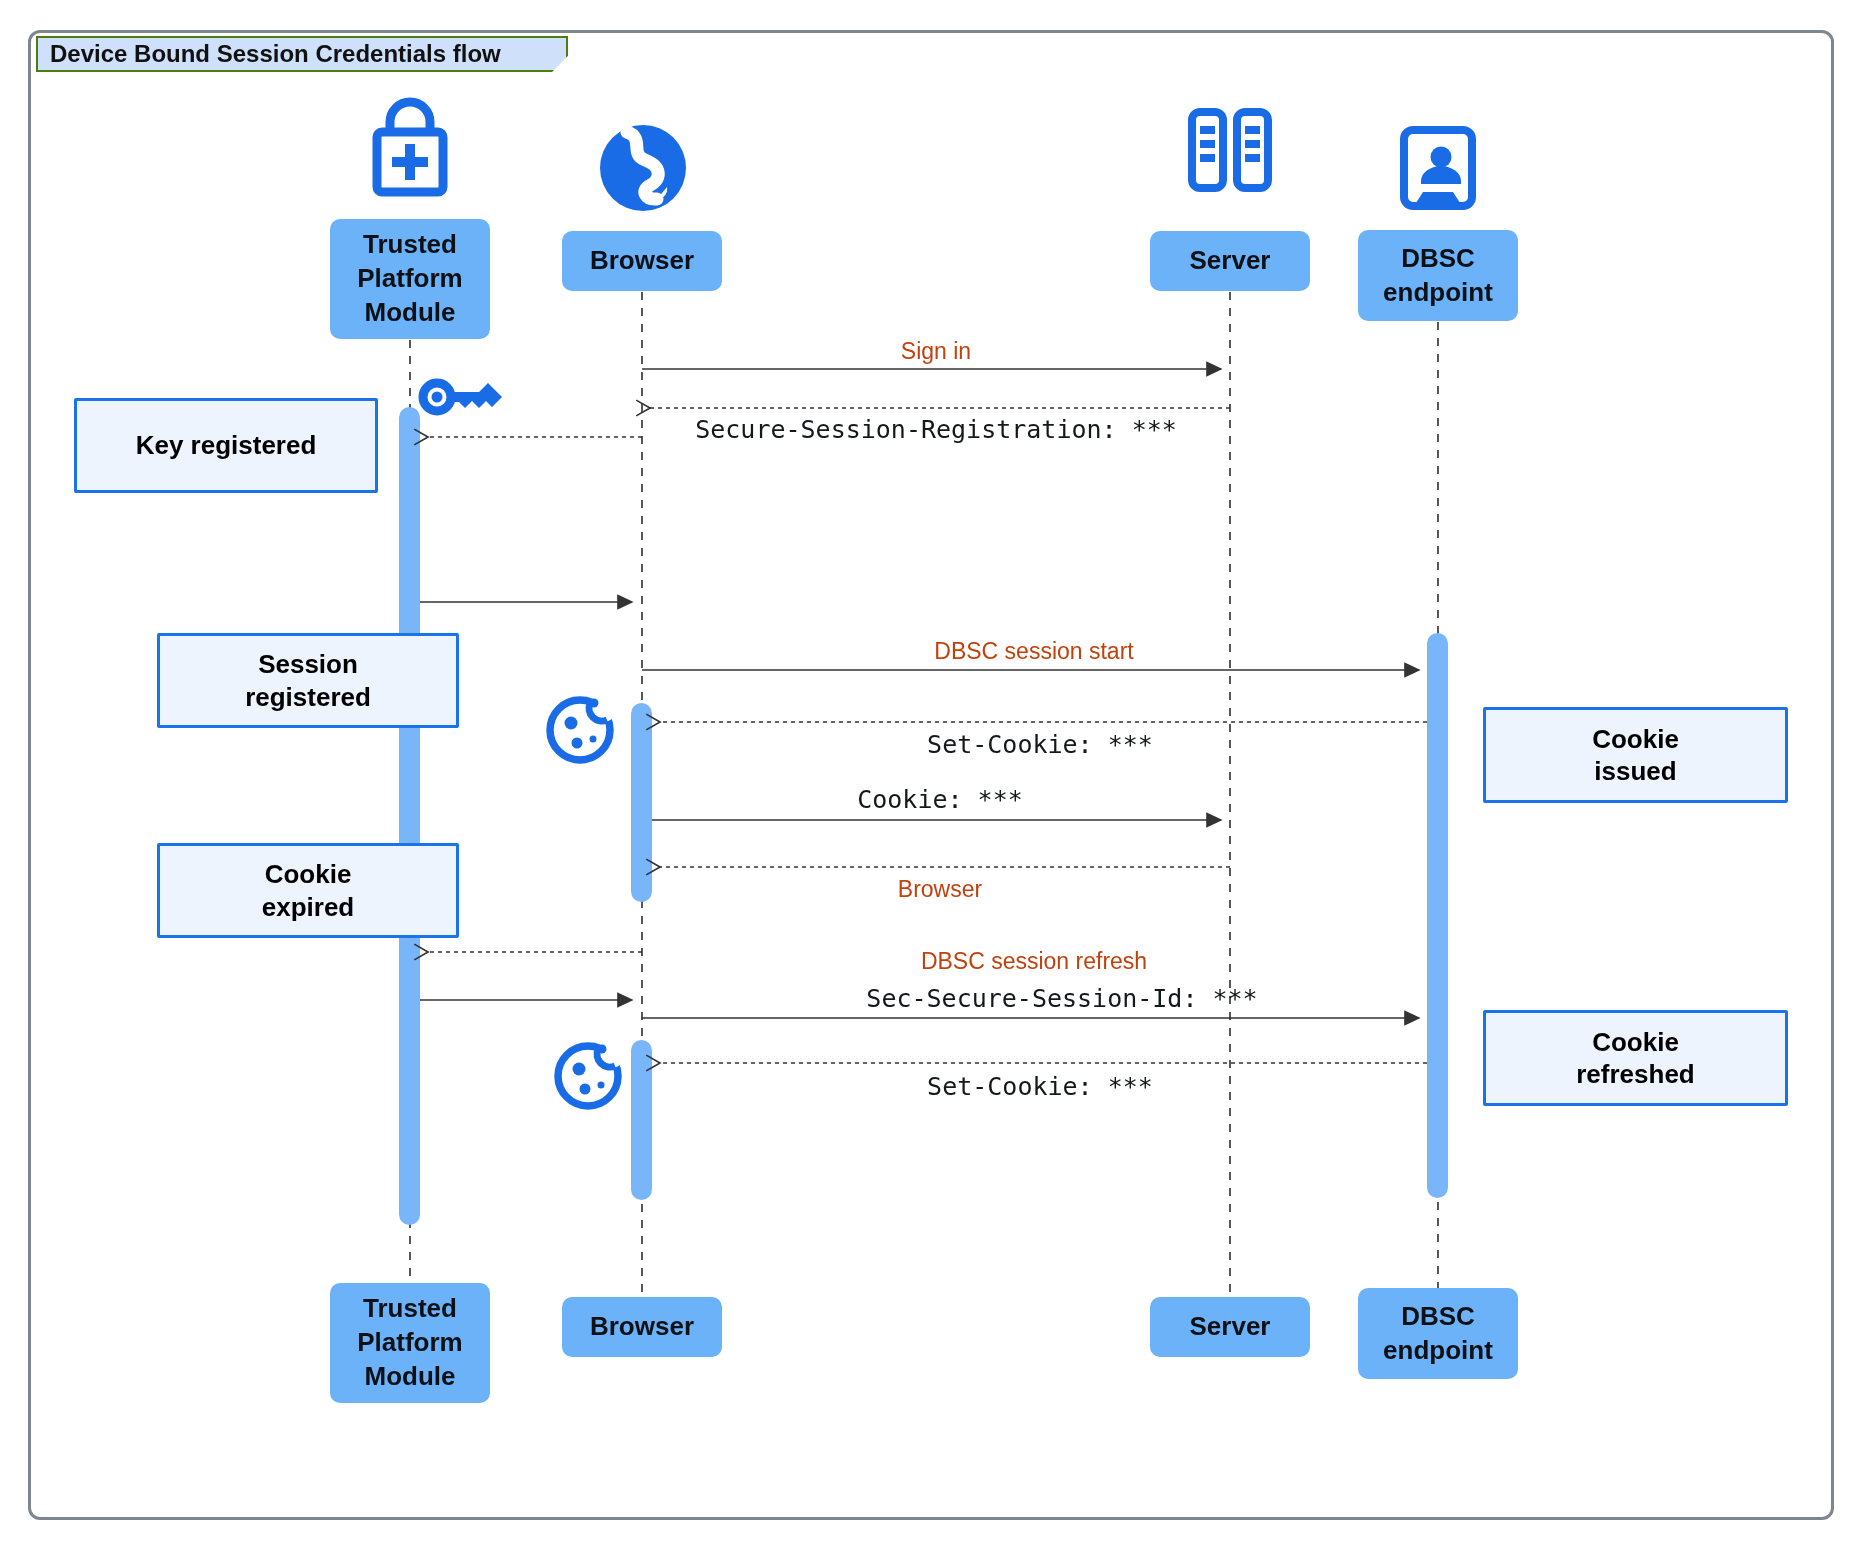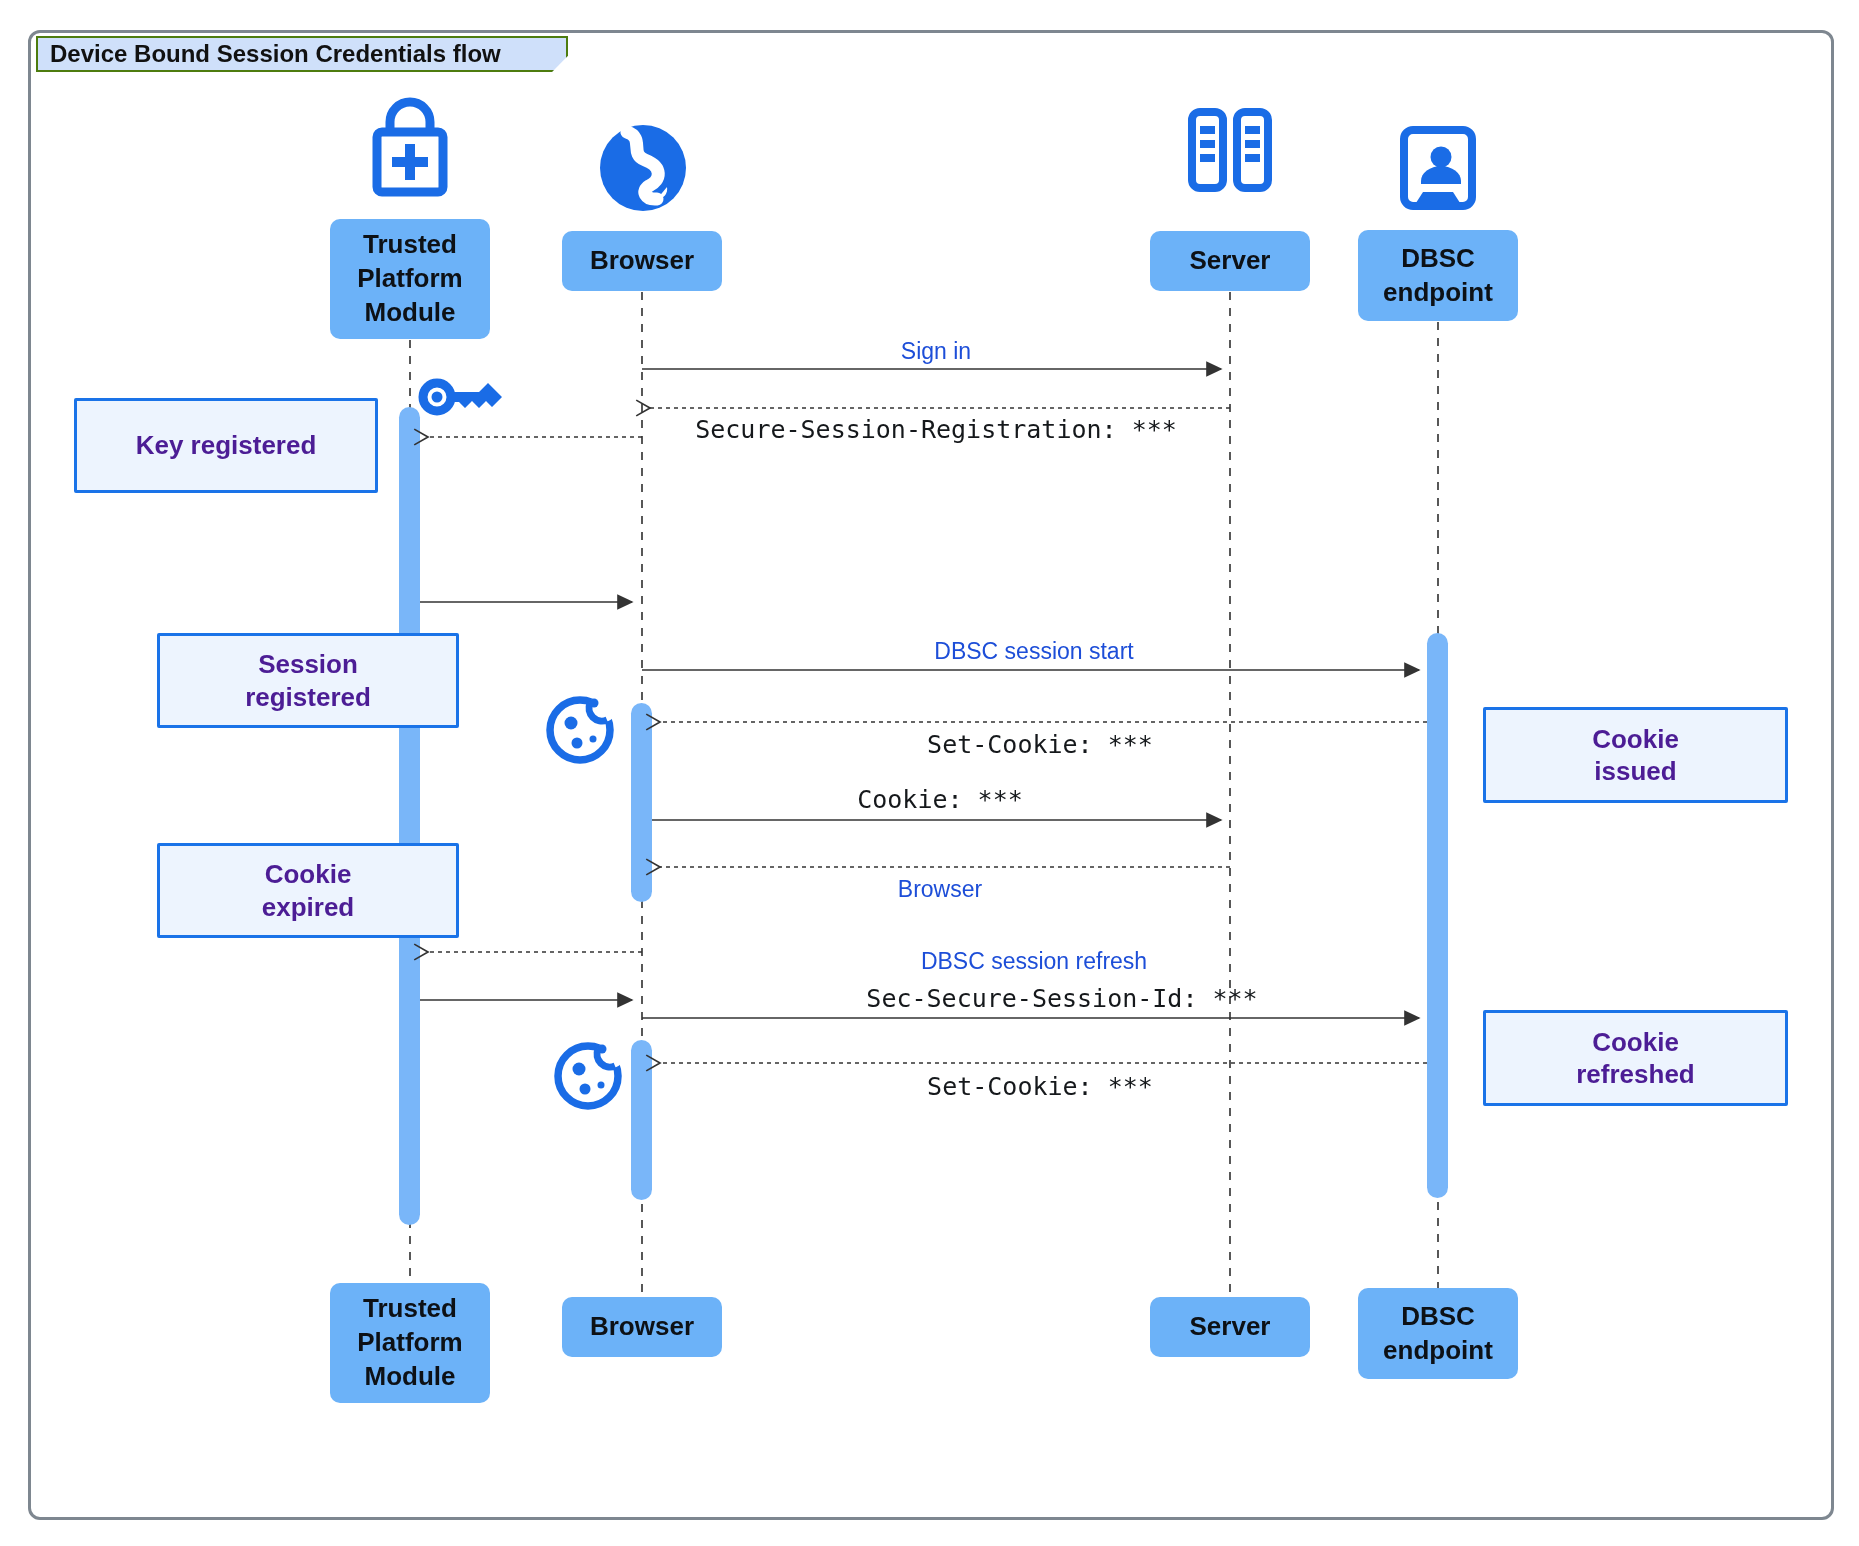--- a/index.html
+++ b/index.html
@@ -16,25 +16,25 @@
 
   svg.layer{position:absolute;left:0;top:0;z-index:1;}
 
   .actor-box{position:absolute;background:#6cb2f8;border-radius:10px;
     display:flex;align-items:center;justify-content:center;text-align:center;
     font-weight:bold;font-size:26px;color:#0d1116;line-height:1.3;
     white-space:pre-line;z-index:2;}
 
   .note{position:absolute;background:#edf4fe;border:3px solid #1a73e8;
     box-sizing:border-box;display:flex;align-items:center;justify-content:center;
-    text-align:center;font-weight:bold;font-size:26px;color:#4c1d95;line-height:1.25;
+    text-align:center;font-weight:bold;font-size:26px;color:#000000;line-height:1.25;
     white-space:pre-line;z-index:3;border-radius:2px;}
 
   .msg{position:absolute;transform:translateX(-50%);white-space:nowrap;z-index:2;text-align:center;}
-  .msg-sans{font-family:"Liberation Sans",sans-serif;font-size:23px;color:#1d4ed8;}
+  .msg-sans{font-family:"Liberation Sans",sans-serif;font-size:23px;color:#c2410c;}
   .msg-mono{font-family:"DejaVu Sans Mono","Liberation Mono",monospace;font-size:25px;color:#15181b;}
 </style>
 </head>
 <body>
 
 <div id="canvas">
 
   <div class="frame"></div>
   <div class="title-tab">Device Bound Session Credentials flow</div>
 

